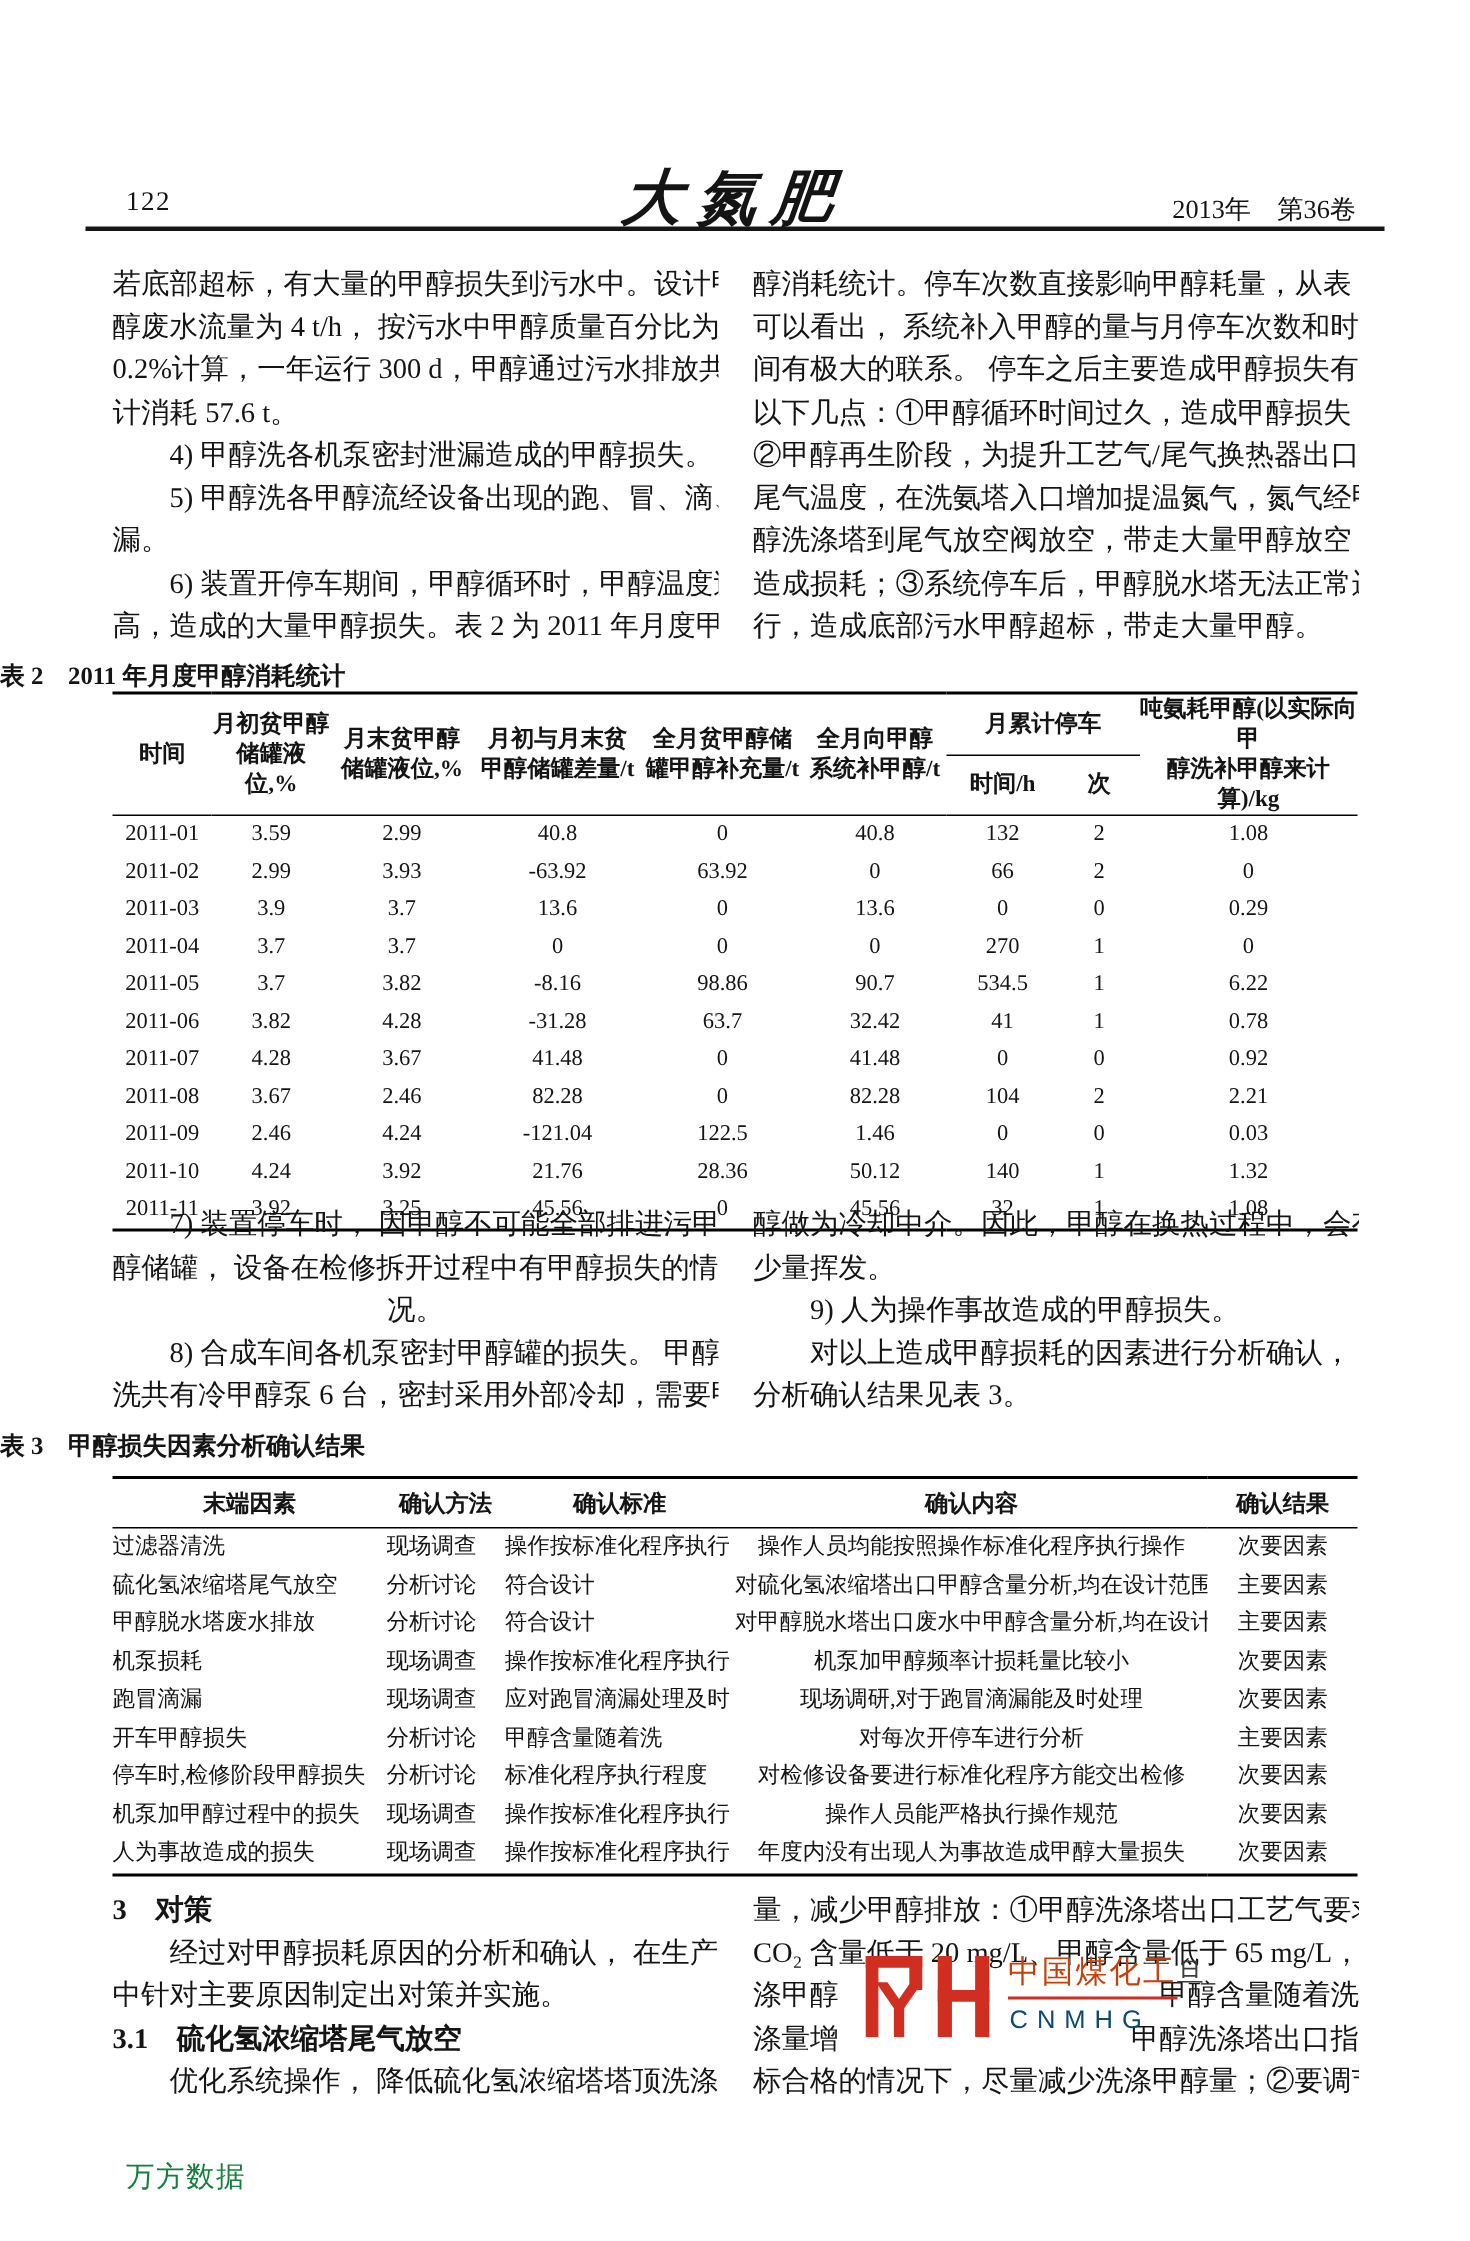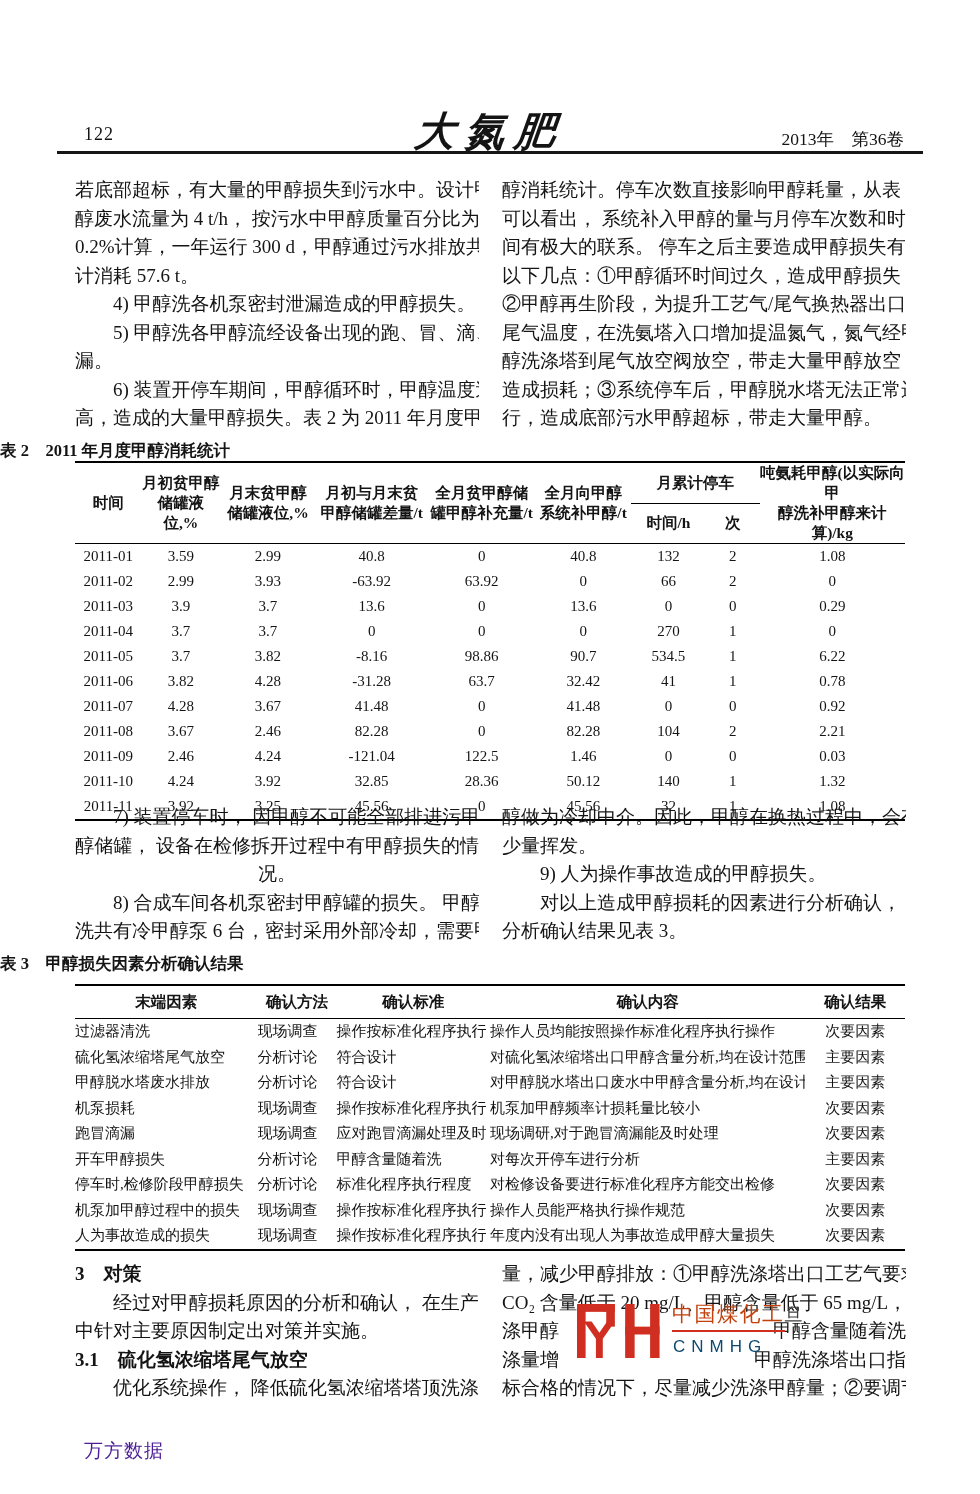--- a/index.html
+++ b/index.html
@@ -31,33 +31,33 @@
   .t2{top:461px;}
   .t3{top:984px;}
   .t2 thead th{font-size:15.5px;font-weight:bold;padding:0;vertical-align:middle;
                border-bottom:1.5px solid #000;line-height:20px;height:28px;}
   .t2 tbody td{font-size:15px;text-align:center;height:25px;padding:0;line-height:25px;}
   .t3 thead th{font-size:15.5px;font-weight:bold;height:32px;padding:0;border-bottom:1.5px solid #000;}
   .t3 tbody td{font-size:15px;height:25.5px;line-height:25.5px;padding:0;white-space:nowrap;overflow:hidden;}
   .t3 tbody td:nth-child(1){text-align:left;}
   .t3 tbody td:nth-child(2){text-align:left;}
   .t3 tbody td:nth-child(3){text-align:left;}
-  .t3 tbody td:nth-child(4){text-align:left;}
+  .t3 tbody td:nth-child(4){text-align:center;}
   .t3 tbody td:nth-child(5){text-align:center;}
   
   .wm{position:absolute;left:577px;top:1300px;width:270px;height:62px;}
   .wm-logo{position:absolute;left:0;top:4px;width:86px;height:54px;}
   .wm-cnwrap{position:absolute;left:95px;top:0;white-space:nowrap;}
   .wm-cn{font-family:"Liberation Sans","DejaVu Sans",sans-serif;font-size:21px;color:#c2410c;
          letter-spacing:1.5px;border-bottom:2.5px solid #cf2e21;padding-bottom:5px;}
   .wm-extra{font-family:"Liberation Sans","DejaVu Sans",sans-serif;font-size:18px;color:#3c3c3c;}
   .wm-en{position:absolute;left:96px;top:37px;font-family:"Liberation Sans","DejaVu Sans",sans-serif;
          font-size:17px;color:#0c4a6e;letter-spacing:6px;}
   
-  .footer{position:absolute;left:84px;top:1438px;font-size:19px;color:#4c1d95;
+  .footer{position:absolute;left:84px;top:1438px;font-size:19px;color:#15803d;
           font-family:"Liberation Sans","DejaVu Sans",sans-serif;letter-spacing:1px;}
 </style>
 </head>
 <body>
 
 <div class="page">
 
   <div class="pagenum">122</div>
   <div class="journal">大氮肥</div>
   <div class="issue">2013年　第36卷</div>
@@ -242,21 +242,21 @@
           <td>1.46</td>
           <td>0</td>
           <td>0</td>
           <td>0.03</td>
         </tr>
 
         <tr>
           <td>2011-10</td>
           <td>4.24</td>
           <td>3.92</td>
-          <td>32.85</td>
+          <td>21.76</td>
           <td>28.36</td>
           <td>50.12</td>
           <td>140</td>
           <td>1</td>
           <td>1.32</td>
         </tr>
 
         <tr>
           <td>2011-11</td>
           <td>3.92</td>

